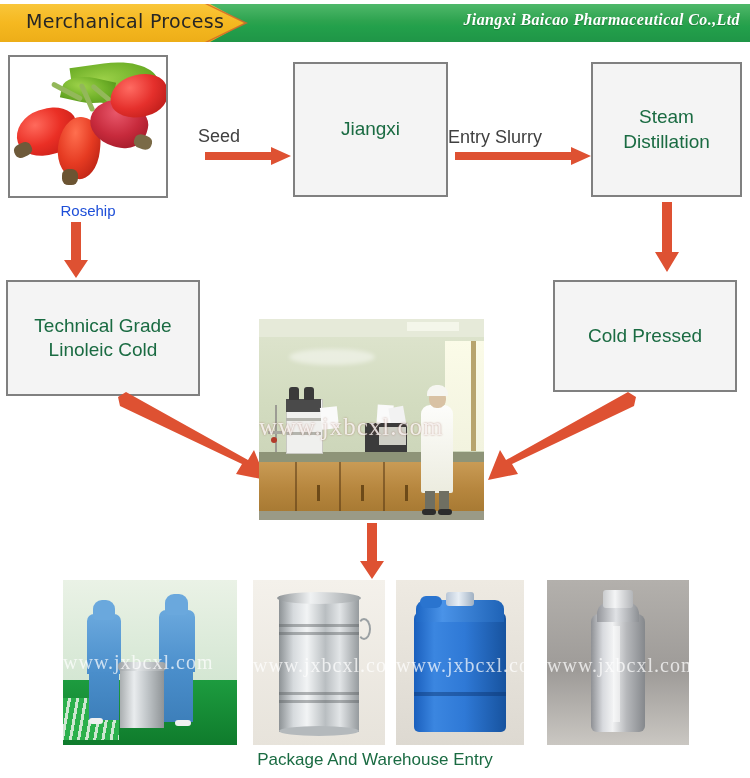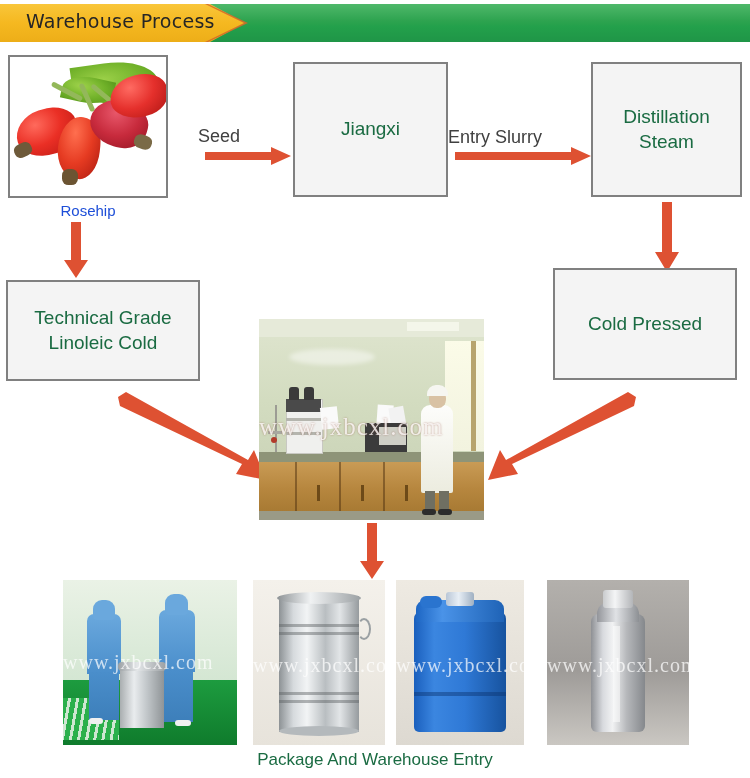--- a/index.html
+++ b/index.html
@@ -86,21 +86,22 @@
 </style>
 </head>
 <body>
 
 <div class="stage">
 
   <div class="banner">
     <div class="banner-green"></div>
     <div class="banner-yellow"></div>
     <div class="banner-yellow-edge"></div>
-    <div class="banner-title">Warehouse Process</div>
+    <div class="banner-title">Merchanical Process</div>
+    <div class="banner-company">Jiangxi Baicao Pharmaceutical Co.,Ltd</div>
   </div>
 
   <div class="photo bordered" style="left:8px;top:55px;width:160px;height:143px;">
     <div class="rosehip-bg"></div>
 
     <div class="leaf" style="left:62px;top:5px;width:86px;height:42px;border-radius:0 60% 0 60%;transform:rotate(-8deg);"></div>
     <div class="leaf" style="left:52px;top:20px;width:52px;height:26px;border-radius:60% 0 60% 0;transform:rotate(12deg);"></div>
 
     <div class="stem" style="left:40px;top:32px;width:34px;height:5px;transform:rotate(28deg);"></div>
     <div class="stem" style="left:62px;top:38px;width:30px;height:5px;transform:rotate(66deg);"></div>
@@ -136,45 +137,45 @@
 
   <div class="arrow-label" style="left:448px;top:127px;width:140px;">Entry Slurry</div>
   <div class="arrow" style="left:455px;top:146px;">
     <svg width="136" height="20" viewBox="0 0 136 20">
       <polygon points="0,6 116,6 116,1 136,10 116,19 116,14 0,14" fill="#de5132"></polygon>
     </svg>
   </div>
 
   <div class="pbox" style="left:591px;top:62px;width:151px;height:135px;">
     <span>
+      <span>Steam</span>
       <span>Distillation</span>
-      <span>Steam</span>
     </span>
   </div>
 
   <div class="arrow" style="left:64px;top:222px;">
     <svg width="24" height="56" viewBox="0 0 24 56">
       <polygon points="7,0 17,0 17,38 24,38 12,56 0,38 7,38" fill="#de5132"></polygon>
     </svg>
   </div>
 
   <div class="arrow" style="left:655px;top:202px;">
     <svg width="24" height="70" viewBox="0 0 24 70">
       <polygon points="7,0 17,0 17,50 24,50 12,70 0,50 7,50" fill="#de5132"></polygon>
     </svg>
   </div>
 
-  <div class="pbox" style="left:6px;top:280px;width:194px;height:101px;">
+  <div class="pbox" style="left:6px;top:280px;width:194px;height:116px;">
     <span>
       <span>Technical Grade</span>
       <span>Linoleic Cold</span>
     </span>
   </div>
 
-  <div class="pbox" style="left:553px;top:268px;width:184px;height:112px;">
+  <div class="pbox" style="left:553px;top:280px;width:184px;height:112px;">
     <span>
       <span>Cold Pressed</span>
     </span>
   </div>
 
   <div class="arrow" style="left:118px;top:392px;">
     <svg width="150" height="90" viewBox="0 0 150 90">
       <polygon points="0,5 8,0 130,68 136,58 148,88 118,82 124,72 2,14" fill="#de5132"></polygon>
     </svg>
   </div>

